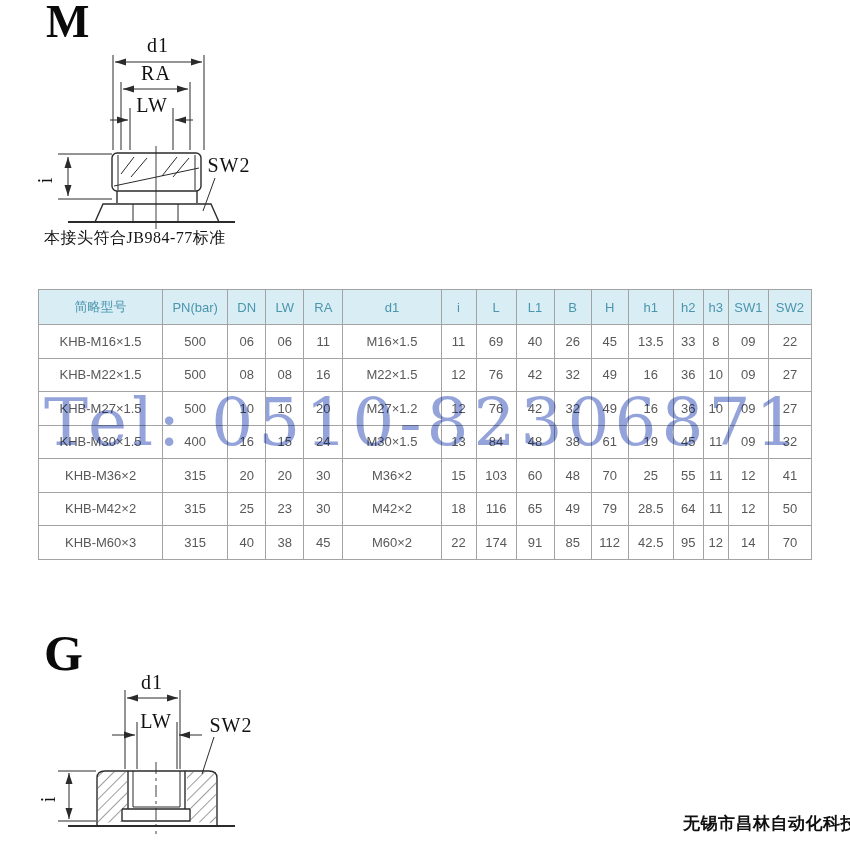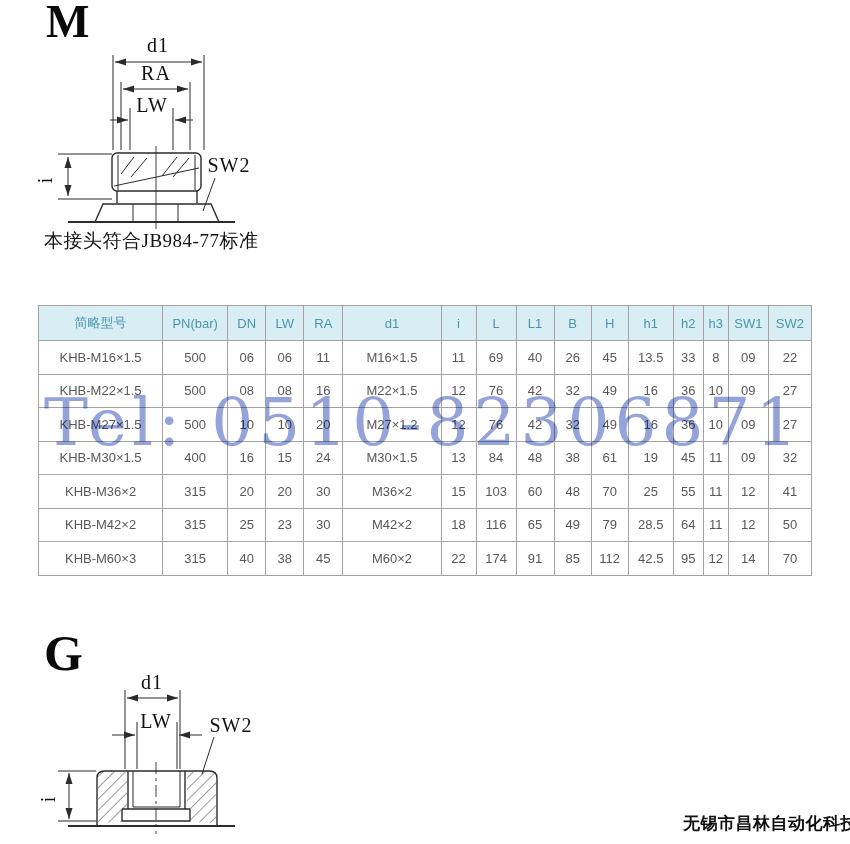--- a/index.html
+++ b/index.html
@@ -13,40 +13,40 @@
     position:absolute; font-family:"Liberation Serif","DejaVu Serif",serif;
     font-weight:bold; color:#0a0a0a; line-height:1;
   }
   #letter-m { left:46px; top:-1px; font-size:46px; }
   #letter-g { left:44px; top:628px; font-size:50px; }
 
   
   #std-note {
     position:absolute; left:44px; top:228px;
     font-family:"Liberation Serif","DejaVu Serif",serif;
-    font-size:19px; color:#141414; letter-spacing:0.5px; white-space:nowrap;
+    font-size:16px; color:#141414; letter-spacing:0.5px; white-space:nowrap;
   }
 
   
   .diagram-svg { position:absolute; left:0; }
   #svg-m { top:0; }
   #svg-g { top:625px; }
   .obj  { stroke:#2b2b2b; stroke-width:1.4; fill:none; }
   .thin { stroke:#2b2b2b; stroke-width:1;   fill:none; }
   .dim  { stroke:#2b2b2b; stroke-width:1;   fill:none; }
   .grnd { stroke:#2b2b2b; stroke-width:1.8; fill:none; }
   .cl   { stroke:#2b2b2b; stroke-width:0.9; fill:none; }
   .dimtext {
     font-family:"Liberation Serif","DejaVu Serif",serif;
     font-size:20px; fill:#111; letter-spacing:1px;
   }
 
   
   #spec-table {
-    position:absolute; left:38px; top:305px; width:774px;
+    position:absolute; left:38px; top:289px; width:774px;
     border-collapse:collapse; table-layout:fixed;
     font-size:13px; color:#58585a; text-align:center;
   }
   #spec-table th, #spec-table td {
     border:1px solid #a3a3a3; padding:0; overflow:hidden; white-space:nowrap;
   }
   #spec-table thead th {
     background:#d9edf5; color:#4a96ad; font-weight:normal;
     height:34px; font-size:13px;
   }

